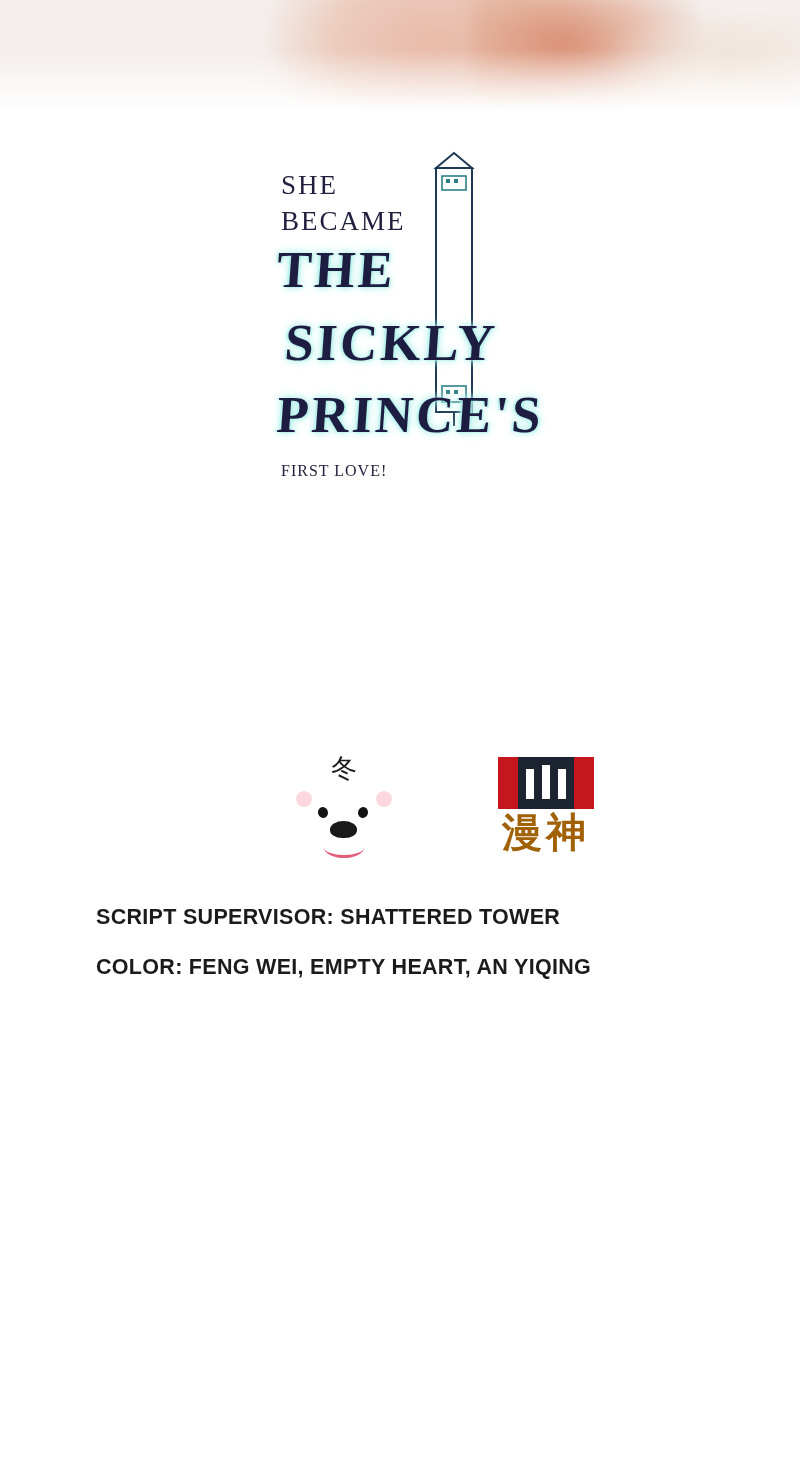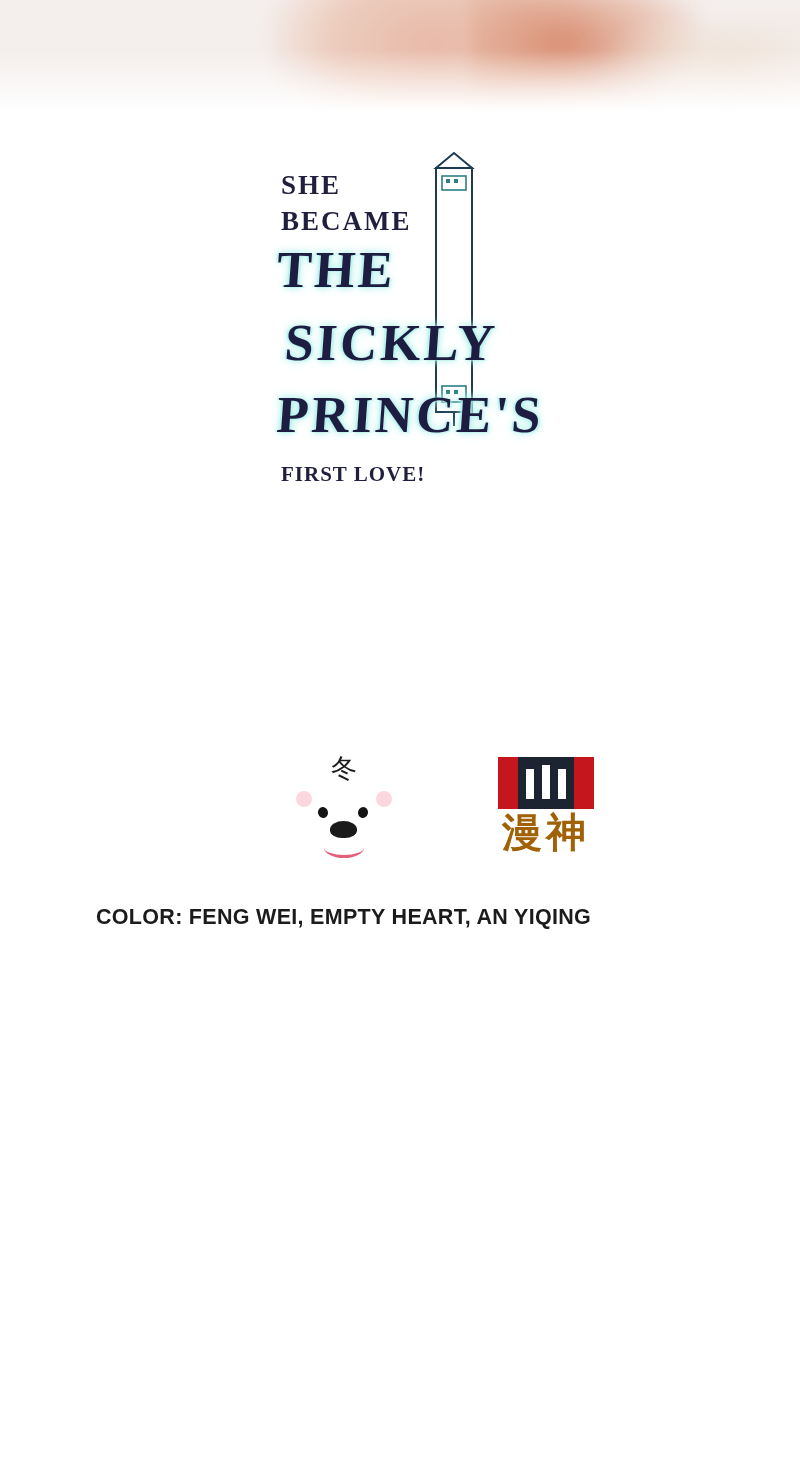--- a/index.html
+++ b/index.html
@@ -77,39 +77,39 @@
   .scroll-art {
     position: absolute;
     left: 165px;
     top: 0px;
     width: 48px;
     height: 280px;
   }
   .title-line-small {
     position: absolute;
     font-family: "Liberation Serif", serif;
-    font-weight: 700;
+    font-weight: 400;
     letter-spacing: 2px;
     color: #201f3d;
     text-align: right;
   }
   .t-she {
     left: 16px;
     top: 20px;
     font-size: 27px;
   }
   .t-became {
     left: 16px;
     top: 56px;
     font-size: 27px;
   }
   .t-first {
     left: 16px;
     top: 312px;
-    font-size: 21px;
+    font-size: 16px;
     letter-spacing: 1px;
   }
   .brush {
     position: absolute;
     font-family: "Liberation Serif", serif;
     font-weight: 700;
     color: #1d1d42;
     letter-spacing: 3px;
     text-shadow:
        0 0 6px #aef0ea,
@@ -340,16 +340,17 @@
       <div class="cg-red-r"></div>
       <div class="cg-bar1"></div>
       <div class="cg-bar2"></div>
       <div class="cg-bar3"></div>
     </div>
     <div class="cg-chars">漫神</div>
   </div>
 </div>
 
 <div class="credits">
+  <p class="credit-line">SCRIPT SUPERVISOR: SHATTERED TOWER</p>
   <p class="credit-line">COLOR: FENG WEI, EMPTY HEART, AN YIQING</p>
 </div>
 
 <div class="bottom-spacer"></div>
 
 </body></html>

